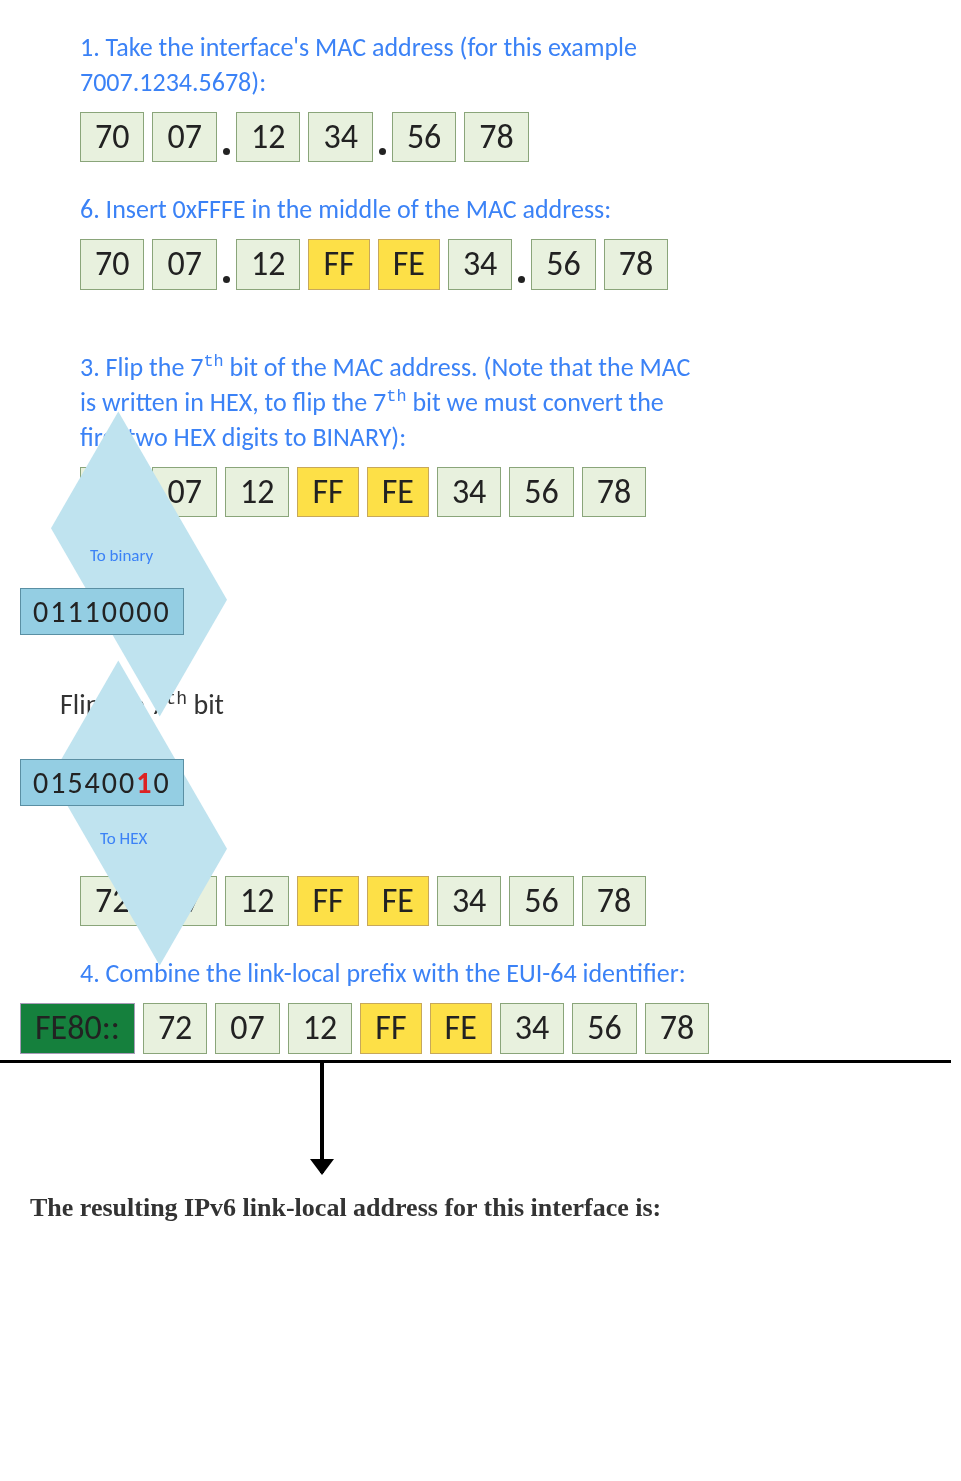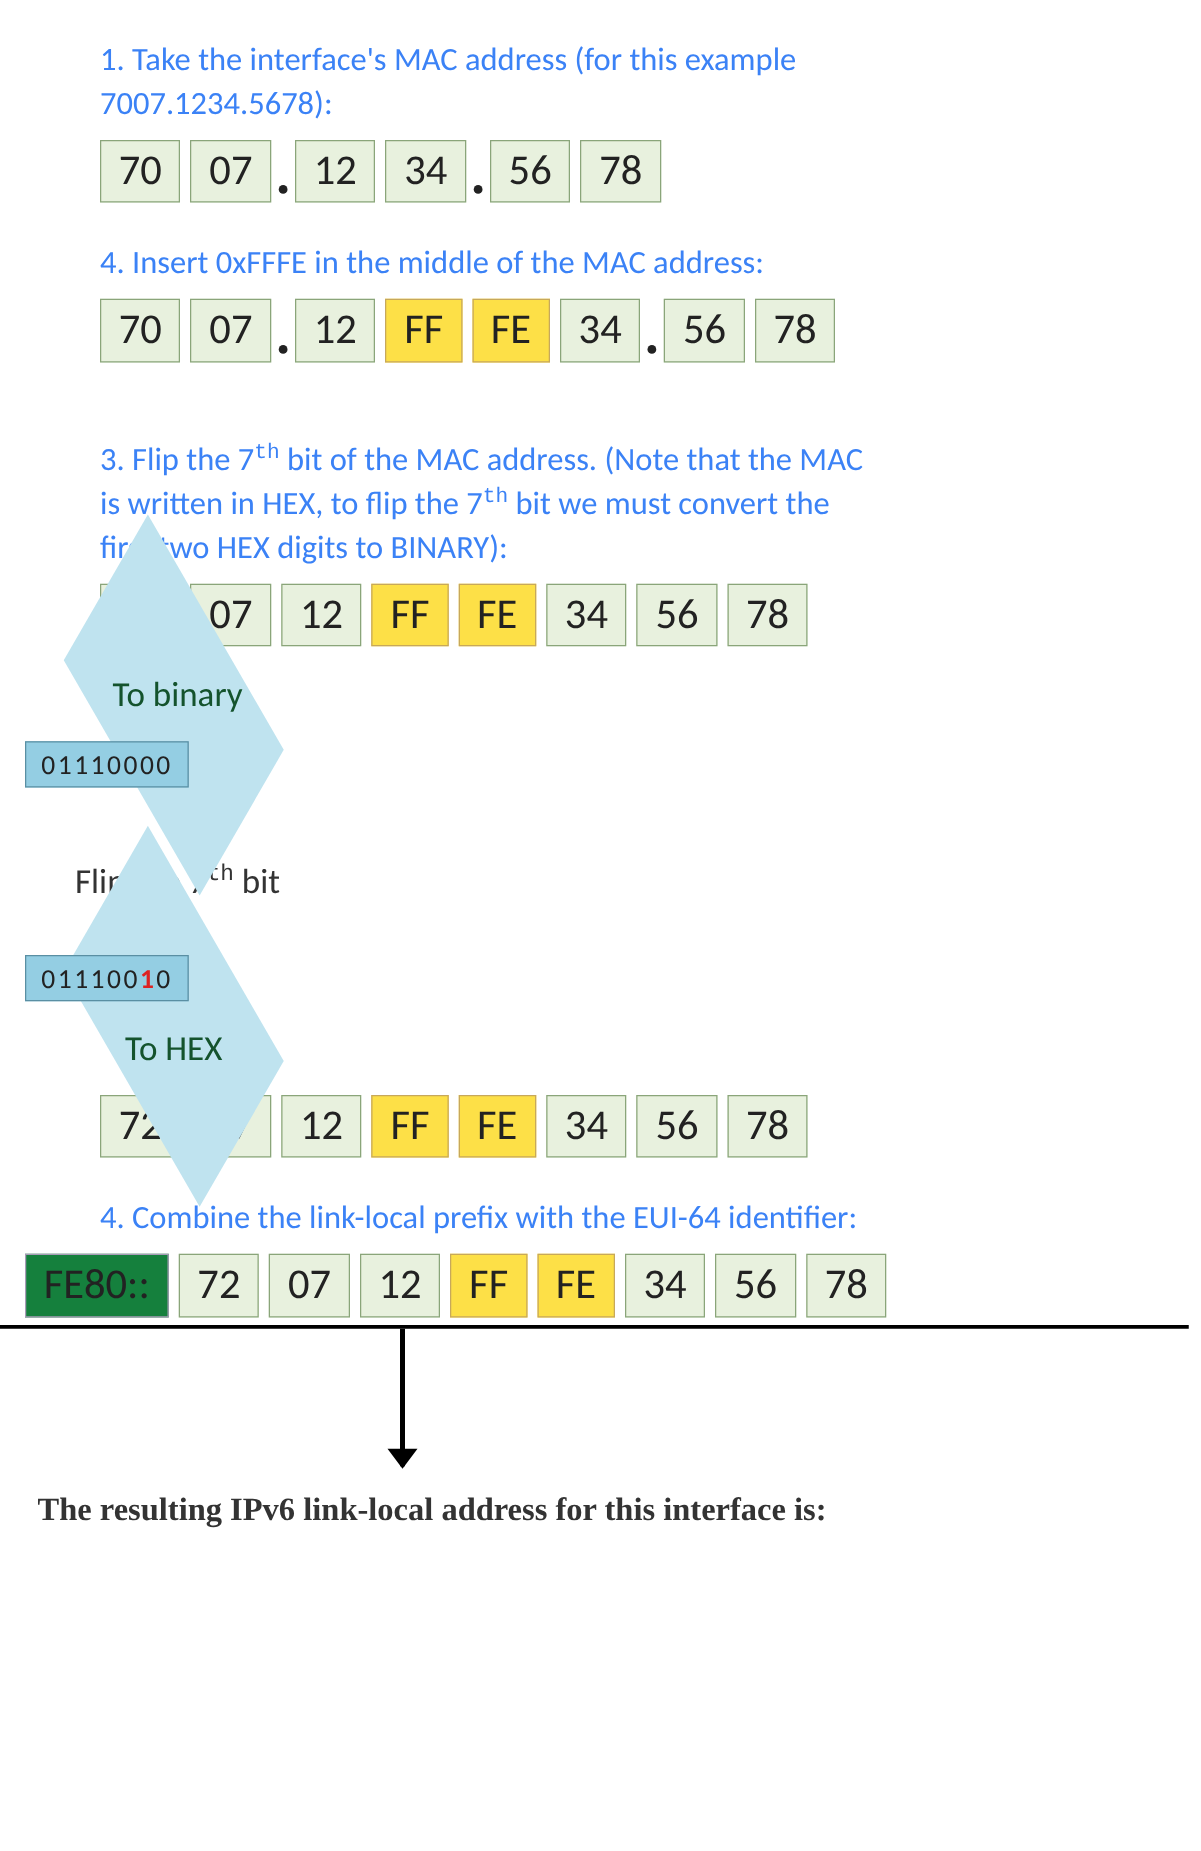--- a/index.html
+++ b/index.html
@@ -45,32 +45,32 @@
     width: 210px; height: 130px;
     background: #bfe3ef;
     transform: rotate(45deg) skew(15deg,15deg);
     position: absolute;
     z-index: 0;
   }
   .bin-box {
     position: relative;
     background: #94cee3;
     border: 1px solid #5a8fa3;
-    font-size: 22px;
+    font-size: 30px;
     padding: 4px 12px;
     display:inline-block;
     z-index: 2;
     letter-spacing: 2px;
     color:#222;
   }
   .bin-label {
     position:relative;
-    font-size:28px;
+    font-size:17px;
     z-index:3;
-    color:#14532d;
+    color:#3b82f6;
   }
   .flip-text {
     font-size: 28px;
     margin: 8px 0 4px 40px;
   }
   .arrow-down-short {
     width:4px; height:28px; background:#000;
     position:relative; margin-left:130px;
   }
   .arrow-down-short::after{
@@ -121,21 +121,21 @@
       <div class="byte">07</div>
       <div class="dot"></div>
       <div class="byte">12</div>
       <div class="byte">34</div>
       <div class="dot"></div>
       <div class="byte">56</div>
       <div class="byte">78</div>
     </div>
 
   
-  <div class="step-text">4. Insert 0xFFFE in the middle of the MAC address:</div>
+  <div class="step-text">6. Insert 0xFFFE in the middle of the MAC address:</div>
   <div class="byte-row" id="row2" style="margin-bottom:60px;">
       <div class="byte">70</div>
       <div class="byte">07</div>
       <div class="dot"></div>
       <div class="byte">12</div>
       <div class="byte yellow">FF</div>
       <div class="byte yellow">FE</div>
       <div class="byte">34</div>
       <div class="dot"></div>
       <div class="byte">56</div>
@@ -169,21 +169,21 @@
 
     <div style="width:4px;height:40px;background:#000;margin-left:150px;"></div>
     <div class="flip-text" id="fliplabel">Flip the 7<sup>th</sup> bit</div>
     <div class="arrow-down-short"></div>
 
     <div class="dia-wrap">
         <div class="diamond" style="left:14px; top:-6px;"></div>
       </div>
     <div class="lane">
       <div class="bin-box">
-        <span>011100</span><span class="red">1</span><span>0</span>
+        <span>015400</span><span class="red">1</span><span>0</span>
       </div>
     </div>
     <div class="lane" style="padding-left:80px;text-align:right;">
       <span class="bin-label">To HEX</span>
     </div>
   </div>
 
   <div class="byte-row" id="row3b" style="margin-top:10px;">
       <div class="byte">72</div>
       <div class="byte">07</div>

